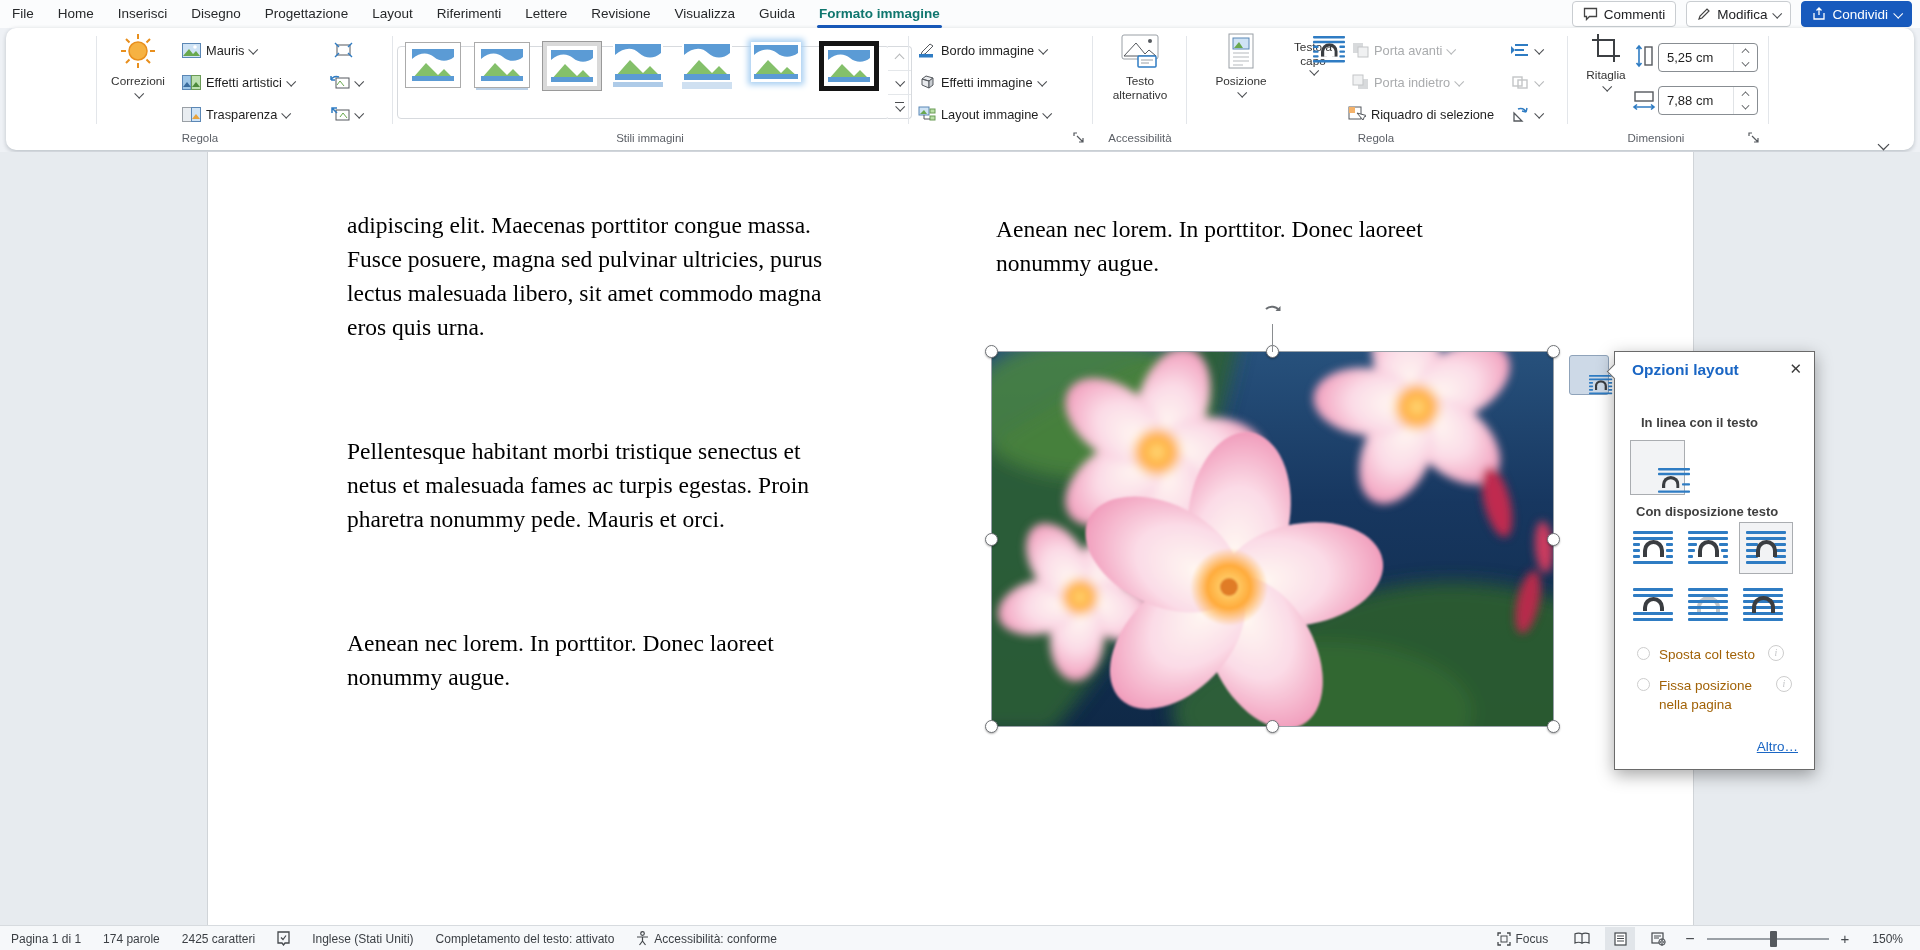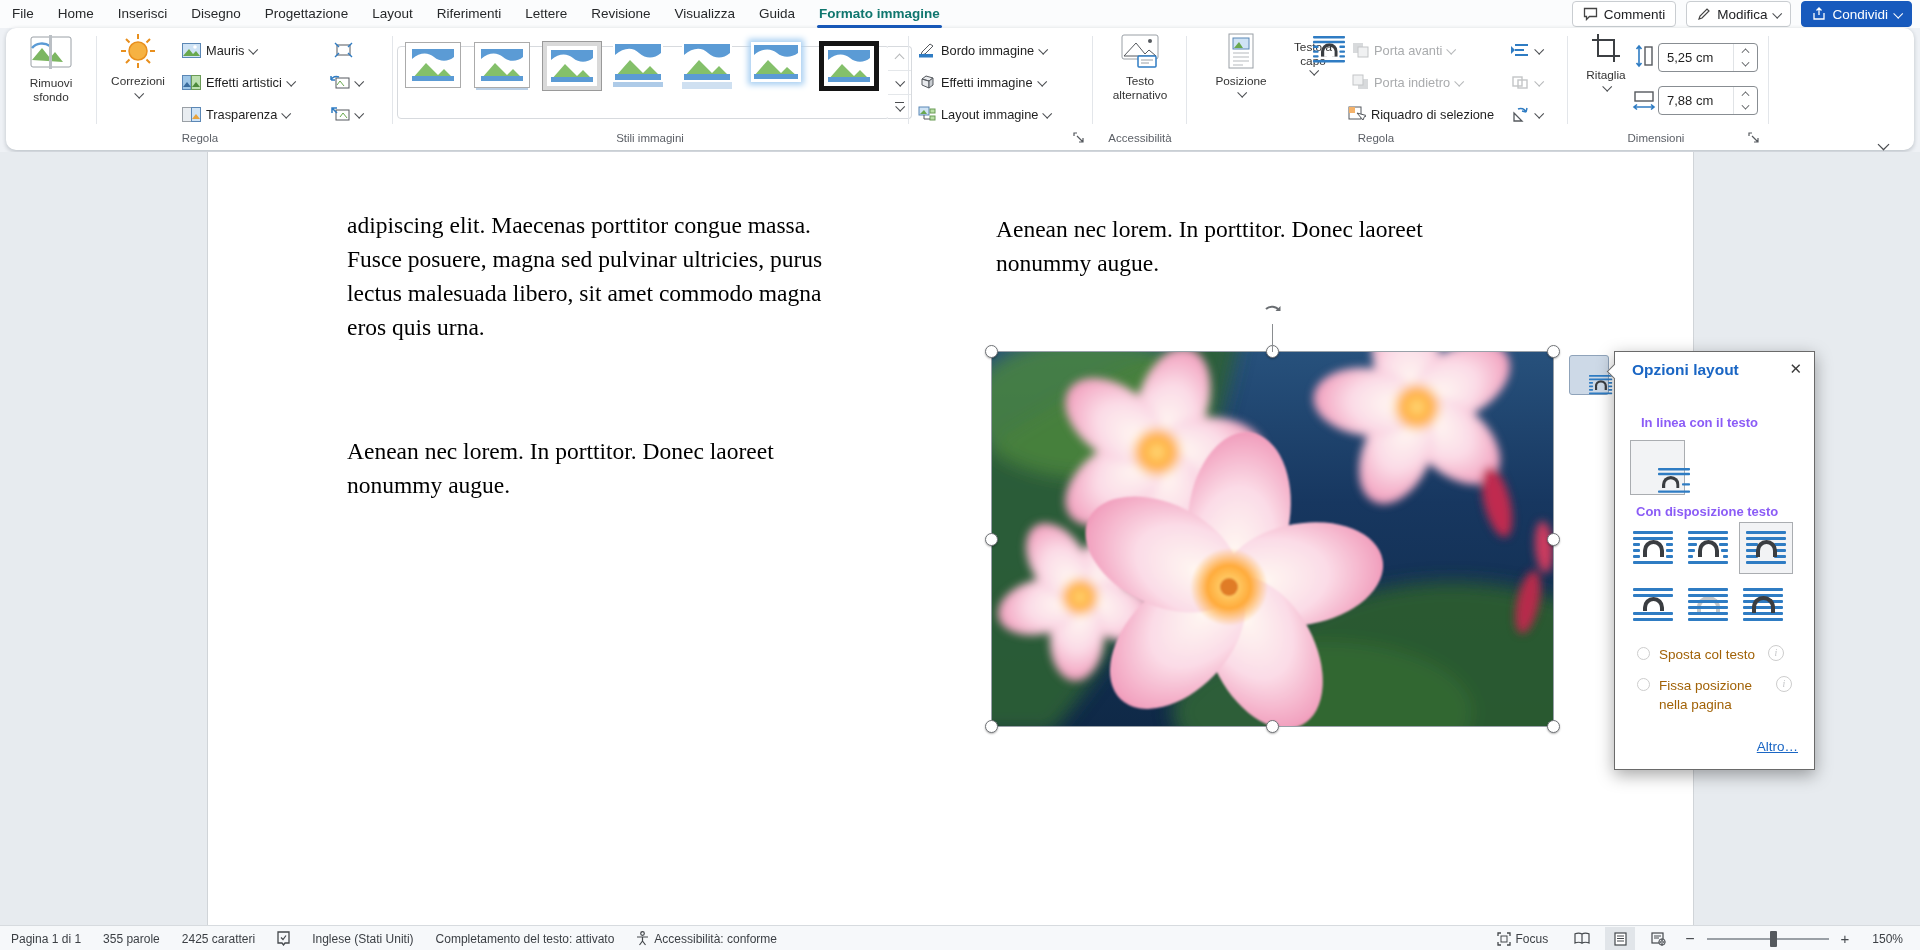--- a/index.html
+++ b/index.html
@@ -46,21 +46,21 @@
   #pic{position:absolute;left:992px;top:200px;width:561px;height:374px;outline:1px solid #98A0a8;}
   .handle{position:absolute;width:13px;height:13px;border-radius:50%;background:#fff;border:1.6px solid #6f7276;box-shadow:0 1px 2px rgba(0,0,0,.3);box-sizing:border-box;}
   #rot-stem{position:absolute;left:1272px;top:172px;width:1px;height:28px;background:#8a8d90;}
   #layout-btn{position:absolute;left:1569px;top:203px;width:38px;height:38px;background:#cdd9e7;border:1px solid #8fa3ba;border-radius:3px;display:flex;align-items:center;justify-content:center;}
   
   #popup{position:absolute;left:1614px;top:199px;width:199px;height:417px;background:#fff;border:1px solid #6a6a6a;
          box-shadow:0 5px 16px rgba(0,0,0,.35);z-index:40;}
   #popup .notch{position:absolute;left:-6px;top:14px;width:10px;height:10px;background:#fff;border-left:1px solid #6a6a6a;border-bottom:1px solid #6a6a6a;transform:rotate(45deg);}
   #pp-title{position:absolute;left:17px;top:9px;font-size:15.5px;font-weight:700;color:#1a66c4;}
   #pp-close{position:absolute;right:12px;top:8px;font-size:15px;color:#3c3c3c;line-height:18px;}
-  .pp-h{position:absolute;font-size:13px;font-weight:700;color:#8b5cf6;white-space:nowrap;}
+  .pp-h{position:absolute;font-size:13px;font-weight:700;color:#404040;white-space:nowrap;}
   .opt-box{position:absolute;box-sizing:border-box;border:1px solid #aaadb1;background:#f2f3f5;display:flex;align-items:center;justify-content:center;}
   .opt{position:absolute;width:48px;height:42px;display:flex;align-items:center;justify-content:center;}
   .radio{position:absolute;width:13px;height:13px;border-radius:50%;border:1.5px solid #cdcdcd;background:#fff;box-sizing:border-box;}
   .pp-dis{position:absolute;font-size:13.5px;color:#a16207;white-space:pre-line;line-height:19px;}
   .info{position:absolute;width:14px;height:14px;border-radius:50%;border:1px solid #cdcdcd;color:#c4c6c8;font-size:10px;text-align:center;line-height:13px;font-family:"Liberation Serif",serif;font-style:italic;}
   #pp-more{position:absolute;right:16px;top:387px;font-size:13.5px;color:#1a66c4;text-decoration:underline;}
   
   .wic{position:relative;width:40px;height:34px;}
   .wl{position:absolute;height:2.7px;background:#2f7cc3;border-radius:1px;}
   .wa{position:absolute;box-sizing:border-box;border:4.2px solid #3a3d41;border-bottom:none;border-radius:12px 12px 0 0;}
@@ -120,32 +120,20 @@
         </span>
       <span>Condividi</span>
       <span class="chv" style="border-color:#fff"></span>
     </div>
   </div>
 </div>
 
 <div id="ribbon">
   <div id="ribbon-card"></div>
 
-  <div class="bigbtn" style="left:12px;width:78px;">
-    <span>
-      <svg width="46" height="40" viewBox="0 0 46 40">
-          <rect x="3" y="5" width="40" height="30" rx="2" fill="#fff" stroke="#9aa0a6"></rect>
-          <path d="M4 28l10-12 8 10 5-6 8 10z" fill="#7cb661"></path>
-          <path d="M4 16c4-5 12-6 18-2" fill="none" stroke="#5b9bd5" stroke-width="2.5"></path>
-          <rect x="21" y="3" width="3" height="34" fill="#babfc4"></rect>
-        </svg>
-    </span>
-    <span class="lab">Rimuovi
-sfondo</span>
-  </div>
   <div class="rsep" style="left:96px;"></div>
   <div class="bigbtn" style="left:100px;width:76px;">
     <span>
       <svg width="38" height="38" viewBox="0 0 38 38">
           <circle cx="19" cy="19" r="9" fill="#f6b242" stroke="#e88f1d" stroke-width="1.5"></circle>
           <g stroke="#e88f1d" stroke-width="2">
             <path d="M19 2v5M19 31v5M2 19h5M31 19h5M7 7l3.5 3.5M27.5 27.5L31 31M31 7l-3.5 3.5M10.5 27.5L7 31"></path>
           </g>
         </svg>
     </span>
@@ -485,20 +473,23 @@
 </div>
 
 <div id="doc">
   <div id="page">
 
     <div class="coltext" style="left:139px;top:17px;width:575px;">
       <p>adipiscing elit. Maecenas porttitor congue massa.
 Fusce posuere, magna sed pulvinar ultricies, purus
 lectus malesuada libero, sit amet commodo magna
 eros quis urna.</p>
+      <p>Pellentesque habitant morbi tristique senectus et
+netus et malesuada fames ac turpis egestas. Proin
+pharetra nonummy pede. Mauris et orci.</p>
       <p>Aenean nec lorem. In porttitor. Donec laoreet
 nonummy augue.</p>
       
       
       
     </div>
 
     <div class="coltext" style="left:788px;top:21px;width:575px;">
       <p>Aenean nec lorem. In porttitor. Donec laoreet
 nonummy augue.</p>
@@ -682,21 +673,21 @@
     <span class="info" style="left:161px;top:324px;">i</span>
     <a id="pp-more">Altro…</a>
   </div>
 </div>
 
 <div id="status">
   <span class="st-item">
       <span>Pagina 1 di 1</span>
     </span>
   <span class="st-item">
-      <span>355 parole</span>
+      <span>174 parole</span>
     </span>
   <span class="st-item">
       <span>2425 caratteri</span>
     </span>
   <span class="st-item">
     <span>
         <svg width="13" height="15" viewBox="0 0 13 15">
           <path d="M1 1h11v11H8l-1.5 2L5 12H1z" fill="none" stroke="#44484c" stroke-width="1.3"></path>
           <path d="M4 6.5l2 2 3-4" fill="none" stroke="#44484c" stroke-width="1.2"></path>
         </svg>

